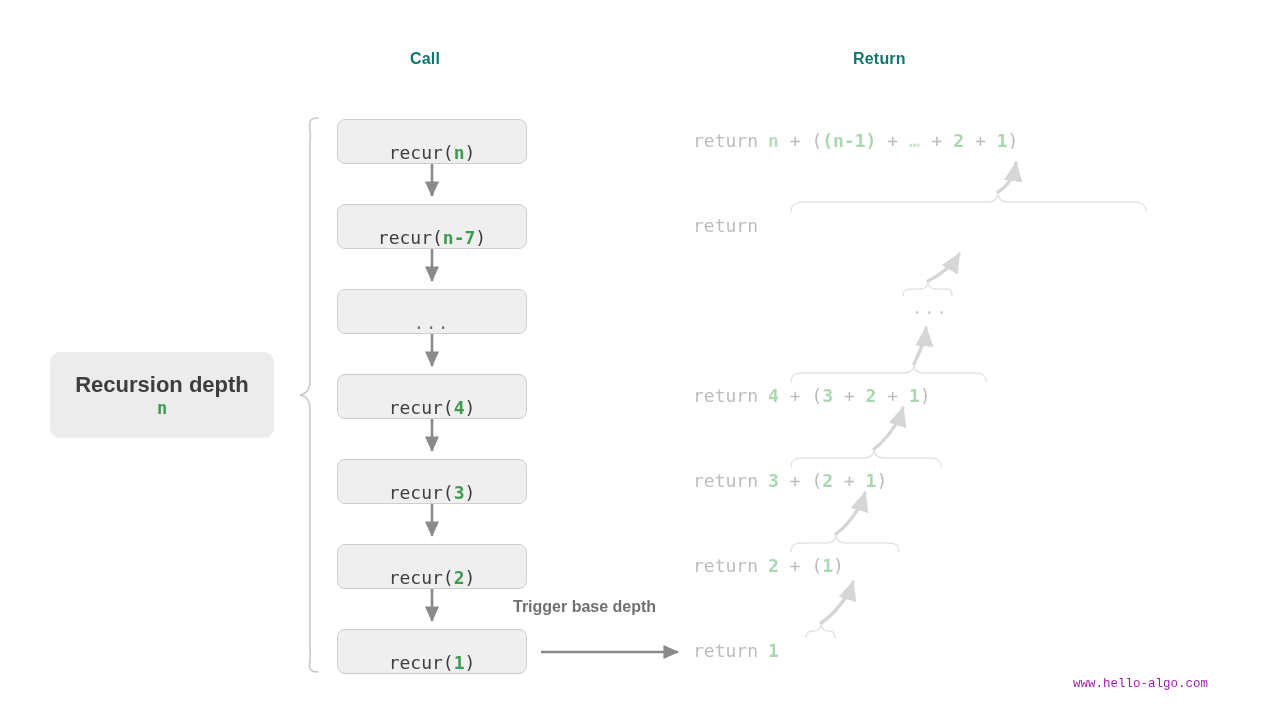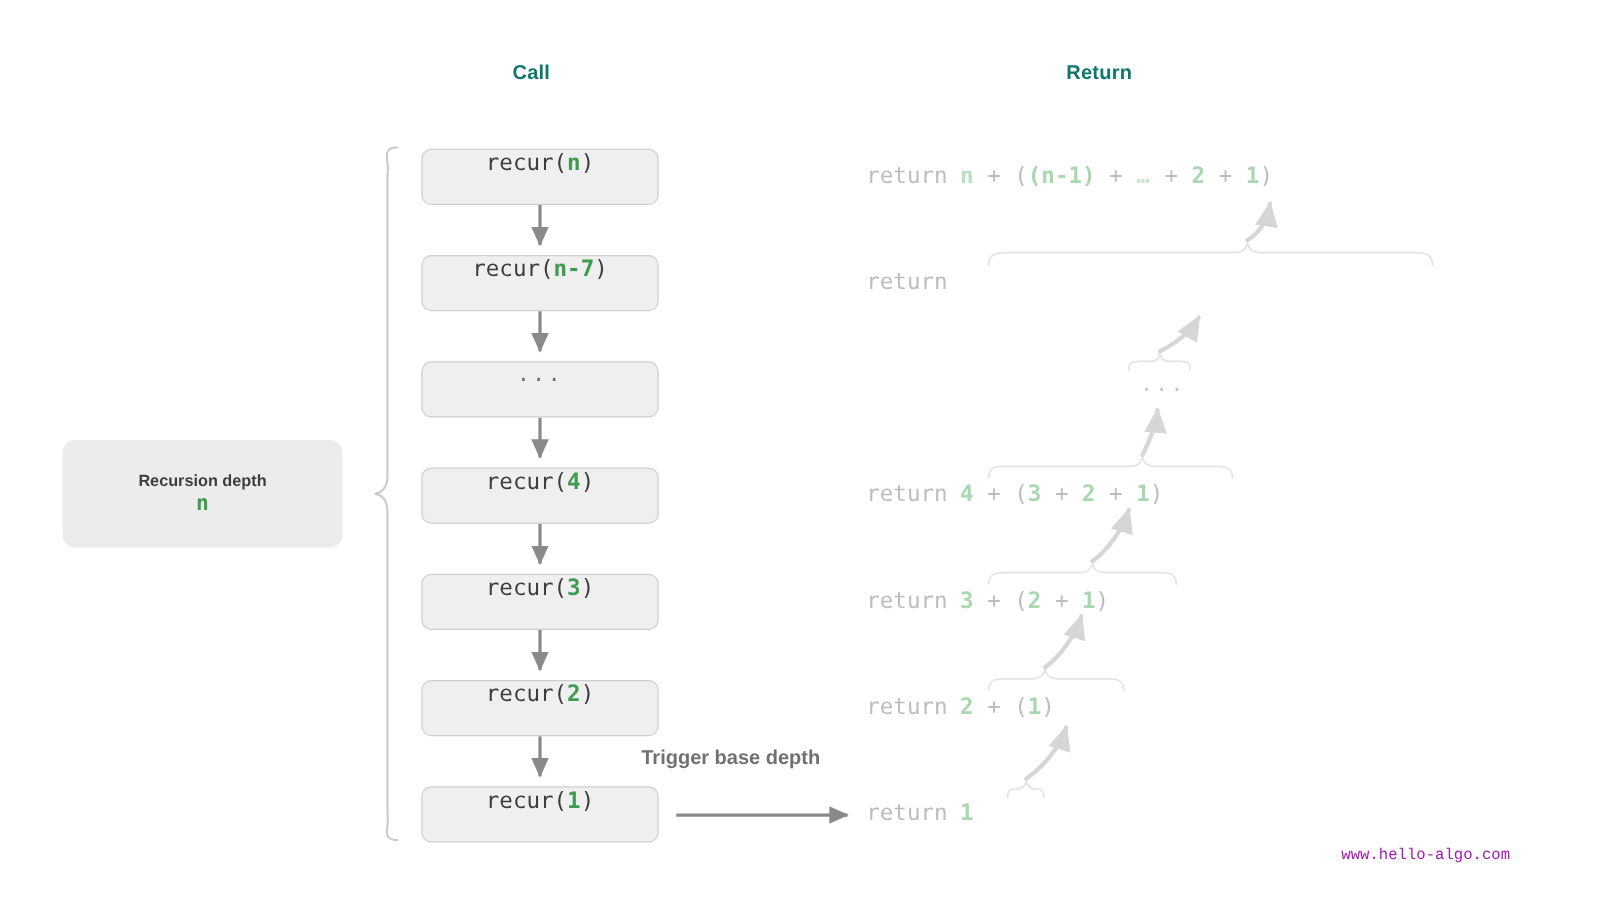--- a/index.html
+++ b/index.html
@@ -39,21 +39,21 @@
     background: #ececec;
     border-radius: 10px;
     display: flex;
     flex-direction: column;
     align-items: center;
     justify-content: center;
     gap: 4px;
   }
   #depth-pill .d-title {
     font-family: "Liberation Sans", sans-serif;
-    font-size: 13px;
+    font-size: 22px;
     font-weight: bold;
     color: #3d3d3d;
     line-height: 1;
   }
   #depth-pill .d-value {
     font-family: "DejaVu Sans Mono", monospace;
     font-size: 17px;
     font-weight: bold;
     color: #3e9b4f;
     line-height: 1;
@@ -63,21 +63,21 @@
   .call-box {
     position: absolute;
     left: 337px;
     width: 190px;
     height: 45px;
     box-sizing: border-box;
     background: #efefef;
     border: 1.6px solid #cfcfcf;
     border-radius: 8px;
     display: flex;
-    align-items: flex-start;
+    align-items: flex-end;
     justify-content: center;
     font-family: "DejaVu Sans Mono", monospace;
     font-size: 18px;
     color: #3d3d3d;
     white-space: nowrap;
   }
   .call-box .arg { color: #3e9b4f; font-weight: bold; }
   .call-box.dots { color: #6e6e6e; letter-spacing: 2px; font-size: 17px; }
 
   

